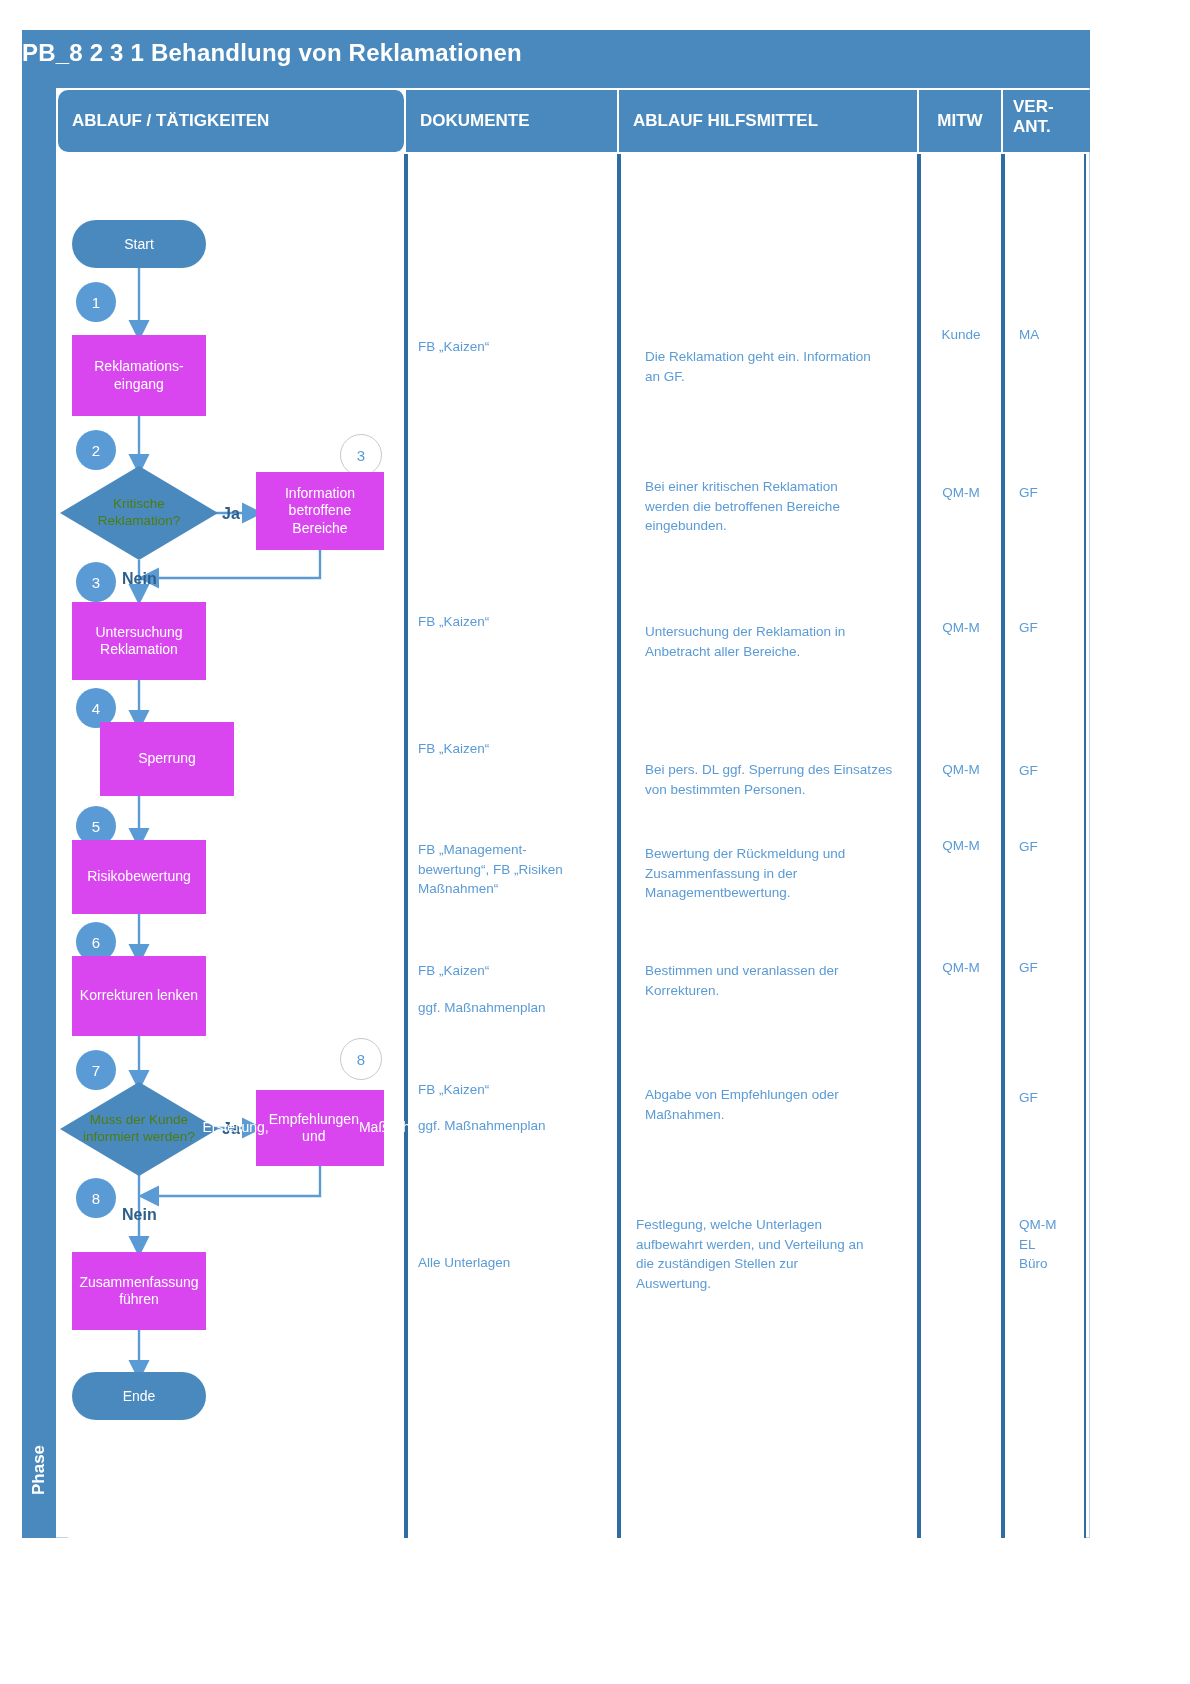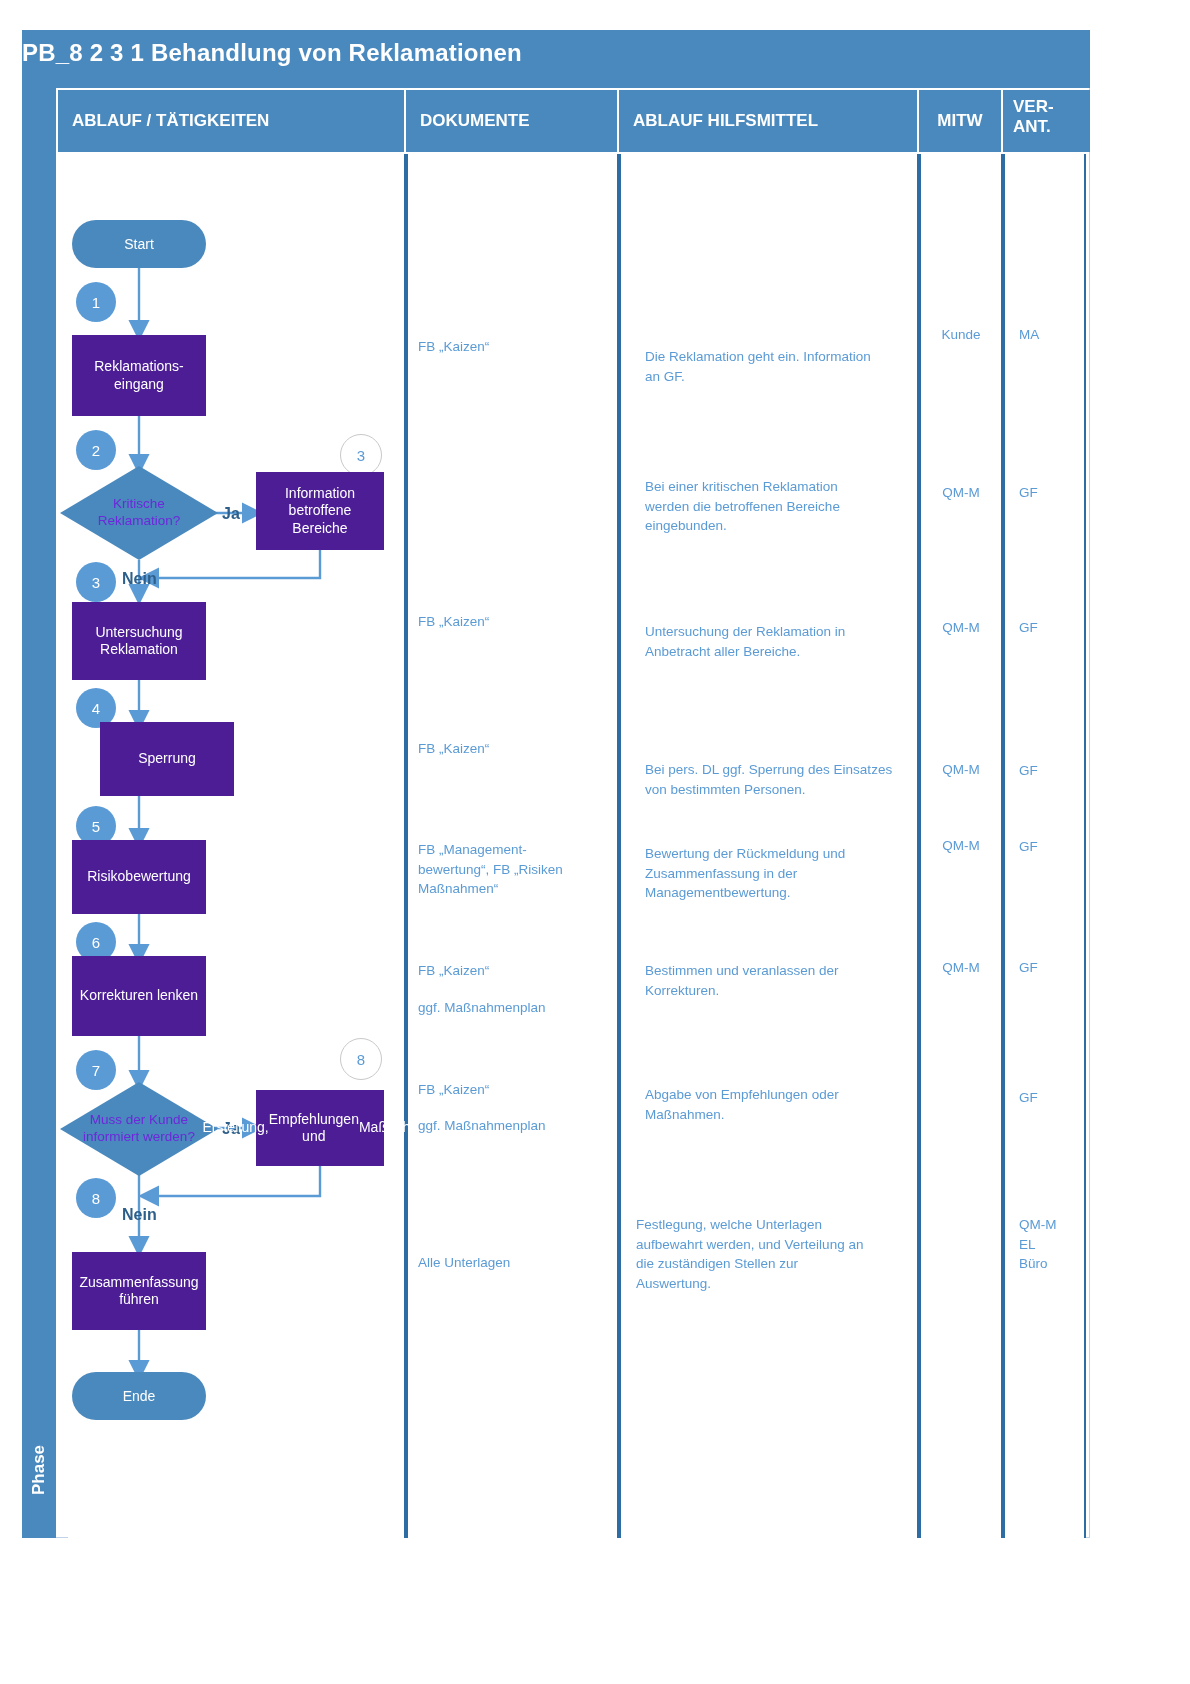--- a/index.html
+++ b/index.html
@@ -61,37 +61,37 @@
   .colbody.nolb{border-left:none;}
   
   .celltext{
     position:absolute;color:#5b9bd5;font-size:13.5px;line-height:1.45;
   }
   .celltext.doc{color:#5b9bd5;}
   .celltext.centered{text-align:center;}
   
   .shape{position:absolute;box-sizing:border-box;}
   .proc{
-    background:#4c1d95;color:#ffffff;font-size:14px;
+    background:#d946ef;color:#ffffff;font-size:14px;
     display:flex;align-items:center;justify-content:center;text-align:center;
     line-height:1.25;padding:2px 6px;
   }
   .term{
     background:#4a89bd;color:#ffffff;font-size:14px;border-radius:34px;
     display:flex;align-items:center;justify-content:center;text-align:center;
   }
   .diamond-wrap{position:absolute;}
   .diamond{
     width:100%;height:100%;background:#4a89bd;
     clip-path:polygon(50% 0,100% 50%,50% 100%,0 50%);
   }
   .diamond-label{
     position:absolute;left:0;top:0;width:100%;height:100%;
     display:flex;align-items:center;justify-content:center;
-    color:#6d28d9;font-size:13.5px;text-align:center;line-height:1.25;
+    color:#4d7c0f;font-size:13.5px;text-align:center;line-height:1.25;
   }
   .badge{
     position:absolute;width:40px;height:40px;border-radius:50%;
     background:#5b9bd5;color:#ffffff;font-size:15px;
     display:flex;align-items:center;justify-content:center;
   }
   .badge.hollow{
     background:#ffffff;color:#5b9bd5;border:1px solid #c9c9c9;
   }
   .conn-label{
@@ -112,21 +112,21 @@
   <div class="colbody" style="left:919px;width:84px;"></div>
   <div class="colbody" style="left:1003px;width:83px;"></div>
 
   <div id="title-bar"></div>
   <div id="title-text">PB_8 2 3 1 Behandlung von Reklamationen</div>
 
   <div id="phase-spine">
     <div id="phase-label">Phase</div>
   </div>
 
-  <div class="hdr" style="left:58px;width:348px;">ABLAUF / TÄTIGKEITEN</div>
+  <div class="hdr" style="left:58px;width:348px;border-radius:10px;">ABLAUF / TÄTIGKEITEN</div>
   <div class="hdr" style="left:406px;width:213px;">DOKUMENTE</div>
   <div class="hdr" style="left:619px;width:300px;">ABLAUF HILFSMITTEL</div>
   <div class="hdr" style="left:919px;width:84px;padding-left:0;justify-content:center;">MITW</div>
   <div class="hdr two-line" style="left:1003px;width:87px;border-right:none;padding-left:10px;">
     <div>VER-</div>
     <div>ANT.</div>
   </div>
 
   <svg class="flowsvg" viewBox="0 0 1190 1684">
     <defs>

